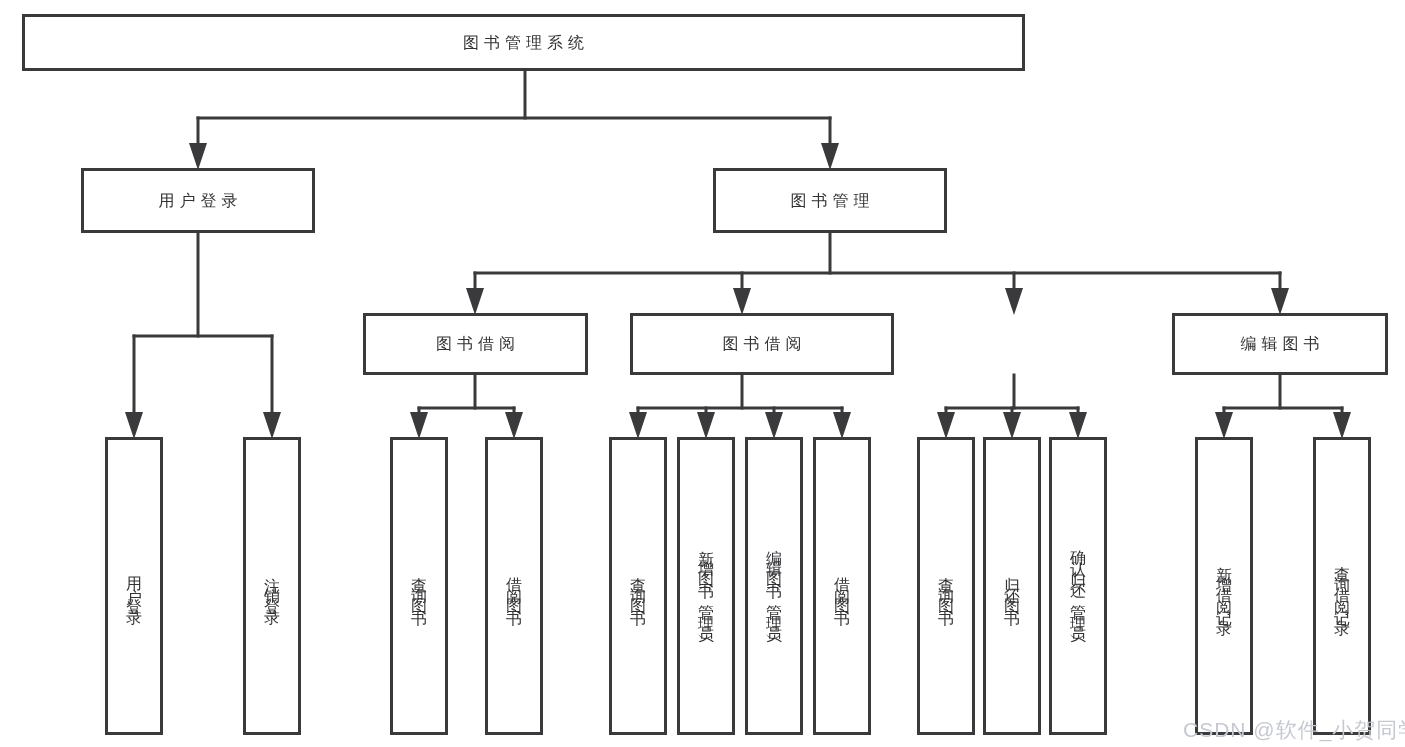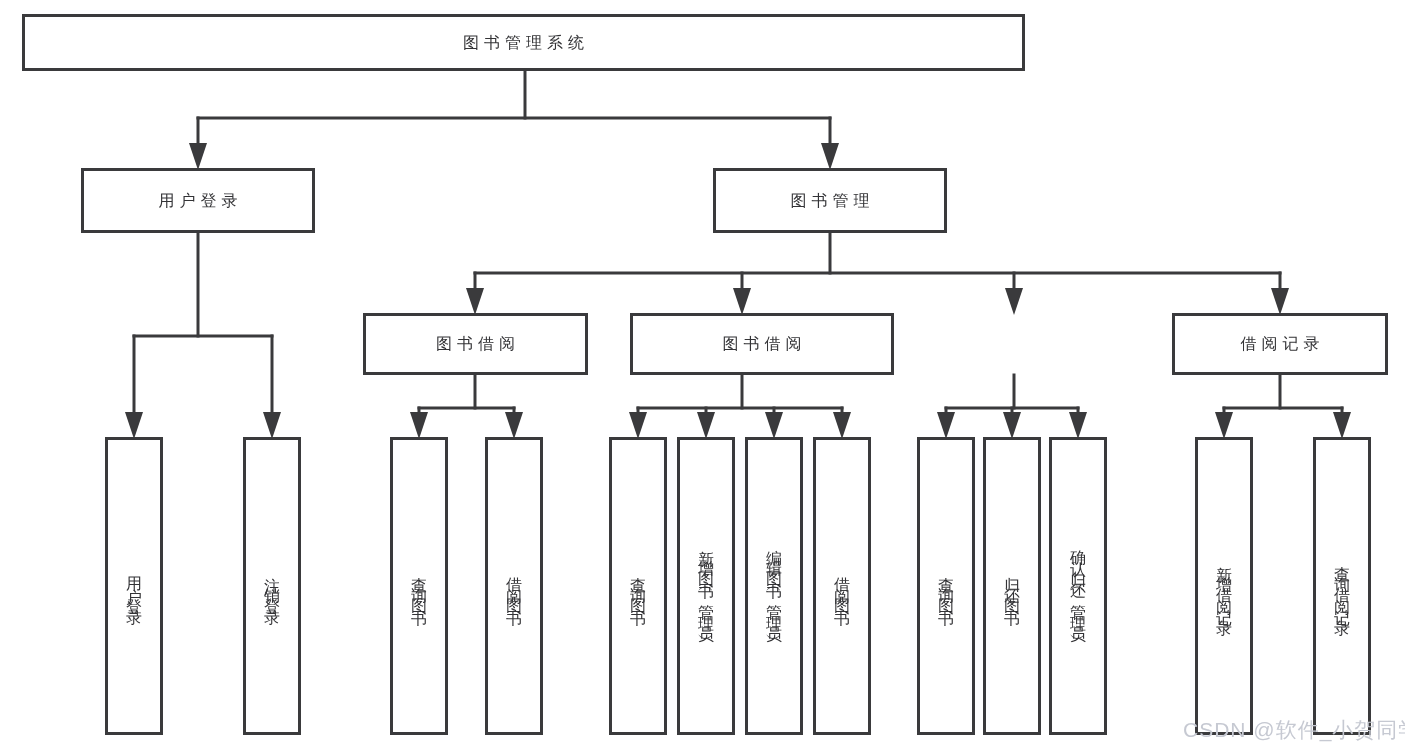--- a/index.html
+++ b/index.html
@@ -117,21 +117,21 @@
       <polygon points="1333,412 1351,412 1342,439" fill="#3a3a3c"></polygon>
     </svg>
 
   <div class="box hbox" style="left:22px; top:14px; width:1003px; height:57px;">图书管理系统</div>
 
   <div class="box hbox" style="left:81px; top:168px; width:234px; height:65px;">用户登录</div>
   <div class="box hbox" style="left:713px; top:168px; width:234px; height:65px;">图书管理</div>
 
   <div class="box hbox" style="left:363px; top:313px; width:225px; height:62px;">图书借阅</div>
   <div class="box hbox" style="left:630px; top:313px; width:264px; height:62px;">图书借阅</div>
-  <div class="box hbox" style="left:1172px; top:313px; width:216px; height:62px;">借阅记录</div>
+  <div class="box hbox" style="left:1172px; top:313px; width:216px; height:62px;">编辑图书</div>
 
   <div class="box vbox" style="left:105px; top:437px; width:58px; height:298px;">用户登录</div>
   <div class="box vbox" style="left:243px; top:437px; width:58px; height:298px;">注销登录</div>
 
   <div class="box vbox" style="left:390px; top:437px; width:58px; height:298px;">查询图书</div>
   <div class="box vbox" style="left:485px; top:437px; width:58px; height:298px;">借阅图书</div>
 
   <div class="box vbox" style="left:609px; top:437px; width:58px; height:298px;">查询图书</div>
   <div class="box vbox" style="left:677px; top:437px; width:58px; height:298px;">新增图书（管理员）</div>
   <div class="box vbox" style="left:745px; top:437px; width:58px; height:298px;">编辑图书（管理员）</div>

